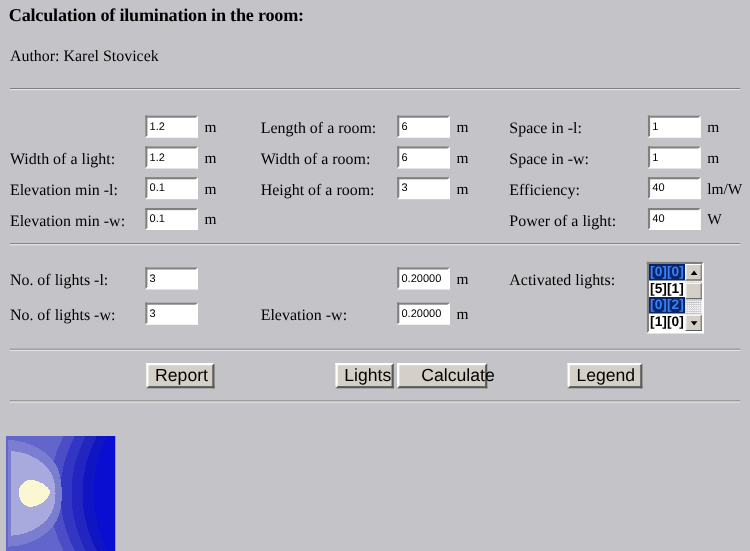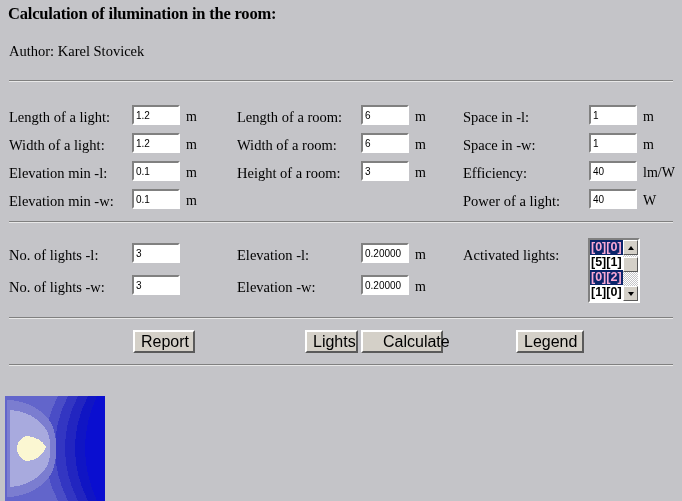--- a/index.html
+++ b/index.html
@@ -114,21 +114,21 @@
     font-family: "Liberation Sans", "DejaVu Sans", sans-serif;
     font-size: 12.5px;
     font-weight: bold;
     color: #000;
     padding-left: 1px;
     white-space: nowrap;
     cursor: default;
   }
   .lb-item.sel {
     background: #0a246a;
-    color: #f9a8d4;
+    color: #3b82f6;
   }
   .lb-scroll {
     width: 15px;
     flex: 0 0 15px;
     background:
       repeating-conic-gradient(#ffffff 0% 25%, #c4c4c8 0% 50%) 0 0/2px 2px;
     display: flex;
     flex-direction: column;
     justify-content: space-between;
   }
@@ -170,23 +170,20 @@
 </head>
 <body>
 
 <div class="page">
 
   <h1 class="title">Calculation of ilumination in the room:</h1>
   <div class="author">Author: Karel Stovicek</div>
 
   <hr class="rule" id="rule1">
 
-  <div class="field-row" style="left:9px; top:106px;">
-    <span class="flabel">Length of a light:</span>
-  </div>
   <input class="txt" style="left: 132px; top: 105px; width: 48px;" value="1.2">
   <span class="unit" style="left:186px; top:108px;">m</span>
 
   <div class="field-row" style="left:9px; top:134px;">
     <span class="flabel">Width of a light:</span>
   </div>
   <input class="txt" style="left: 132px; top: 133px; width: 48px;" value="1.2">
   <span class="unit" style="left:186px; top:136px;">m</span>
 
   <div class="field-row" style="left:9px; top:162px;justify-content:center;">
@@ -248,23 +245,20 @@
   <div class="field-row" style="left:9px; top:244px;">
     <span class="flabel">No. of lights -l:</span>
   </div>
   <input class="txt" style="left: 132px; top: 243px; width: 48px;" value="3">
 
   <div class="field-row" style="left:9px; top:276px;">
     <span class="flabel">No. of lights -w:</span>
   </div>
   <input class="txt" style="left: 132px; top: 275px; width: 48px;" value="3">
 
-  <div class="field-row" style="left:237px; top:244px;">
-    <span class="flabel">Elevation -l:</span>
-  </div>
   <input class="txt" style="left: 361px; top: 243px; width: 48px;" value="0.20000">
   <span class="unit" style="left:415px; top:246px;">m</span>
 
   <div class="field-row" style="left:237px; top:276px;">
     <span class="flabel">Elevation -w:</span>
   </div>
   <input class="txt" style="left: 361px; top: 275px; width: 48px;" value="0.20000">
   <span class="unit" style="left:415px; top:278px;">m</span>
 
   <div class="field-row" style="left:463px; top:244px;">

